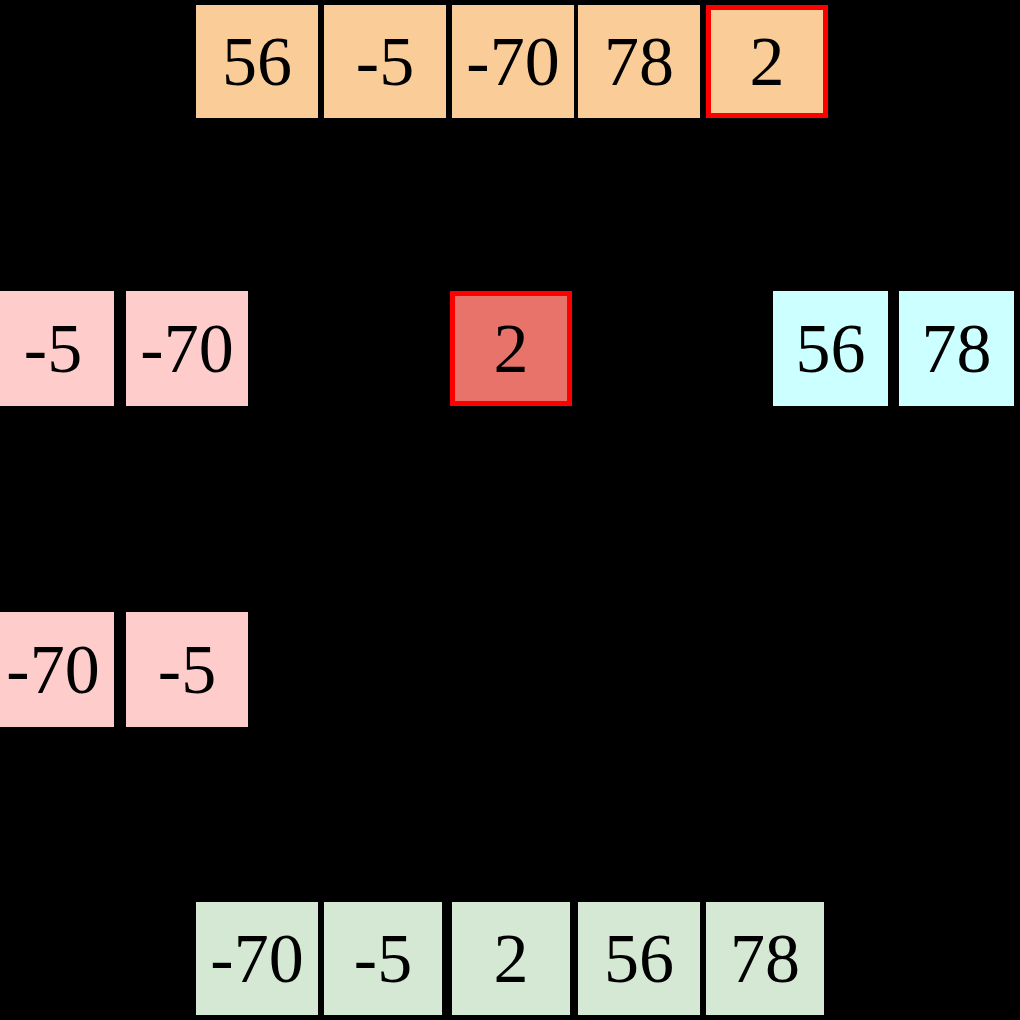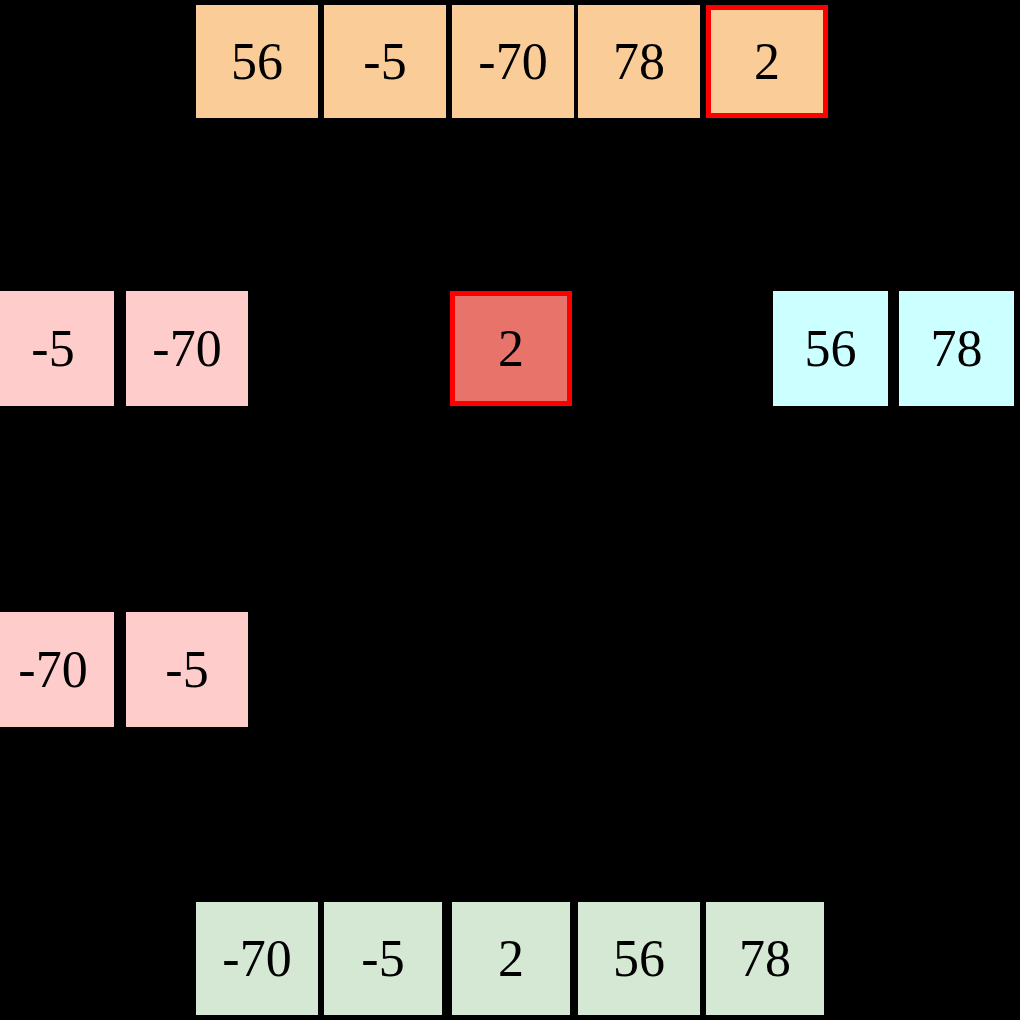--- a/index.html
+++ b/index.html
@@ -28,21 +28,21 @@
     left: 0;
     width: 1020px;
   }
   .cell {
     position: absolute;
     box-sizing: border-box;
     display: flex;
     align-items: center;
     justify-content: center;
     color: #000000;
-    font-size: 52px;
+    font-size: 70px;
     line-height: 1;
     letter-spacing: 0px;
     font-family: "Liberation Serif", "DejaVu Serif", serif;
     -webkit-font-smoothing: antialiased;
   }
   .cell.pivot-outline {
     border: 5px solid #ff0000;
   }
 </style>
 </head>

